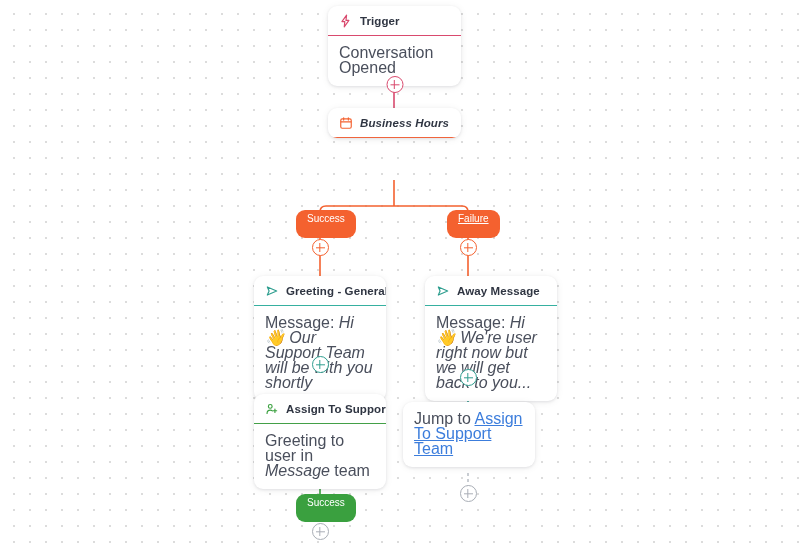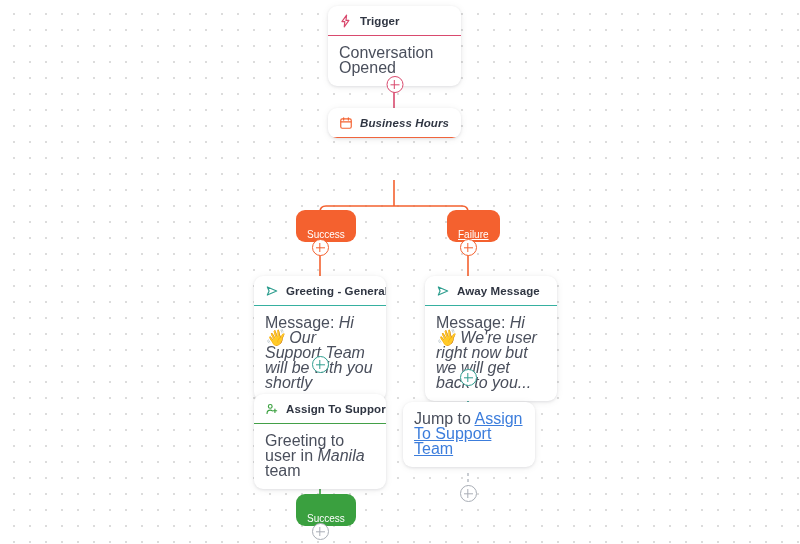--- a/index.html
+++ b/index.html
@@ -59,21 +59,21 @@
 
   
   .pill {
     position: absolute;
     height: 28px;
     border-radius: 9px;
     color: #ffffff;
     font-size: 10px;
     line-height: 17px;
     text-align: center;
-    padding: 16px 11px;
+    padding: 0 11px;
     white-space: nowrap;
     font-weight: normal;
   }
   .pill-orange { background: #f4612f; }
   .pill-green  { background: #3aa03f; }
 
   
   .plus {
     position: absolute;
     width: 17px; height: 17px;
@@ -167,21 +167,21 @@
   <div class="node accent-green" style="left:254px; top:394px; width:132px;">
     <div class="node-head">
       <svg class="ico" viewBox="0 0 24 24">
         <circle cx="9" cy="7.5" r="3.2" fill="none" stroke="#3aa03f" stroke-width="2"></circle>
         <path d="M3.5 19.5 c0-3.6 2.6-5.6 5.5-5.6 c1.4,0 2.7,.5 3.7,1.3" fill="none" stroke="#3aa03f" stroke-width="2" stroke-linecap="round"></path>
         <path d="M17 12 v6 M14 15 h6" stroke="#3aa03f" stroke-width="2" stroke-linecap="round"></path>
       </svg>
       <span class="node-title">Assign To Support Team</span>
     </div>
     <div class="node-body">
-      <span>Greeting to user in </span><em>Manila</em><span> team</span>
+      <span>Greeting to user in </span><em>Message</em><span> team</span>
     </div>
   </div>
 
   <div class="node accent-gray" style="left:403px; top:402px; width:132px;">
     <div class="node-body">
       <span>Jump to </span><a class="link" href="#">Assign To Support Team</a>
     </div>
   </div>
 
   <div class="pill pill-orange" style="left:296px; top:210px;">Success</div>

